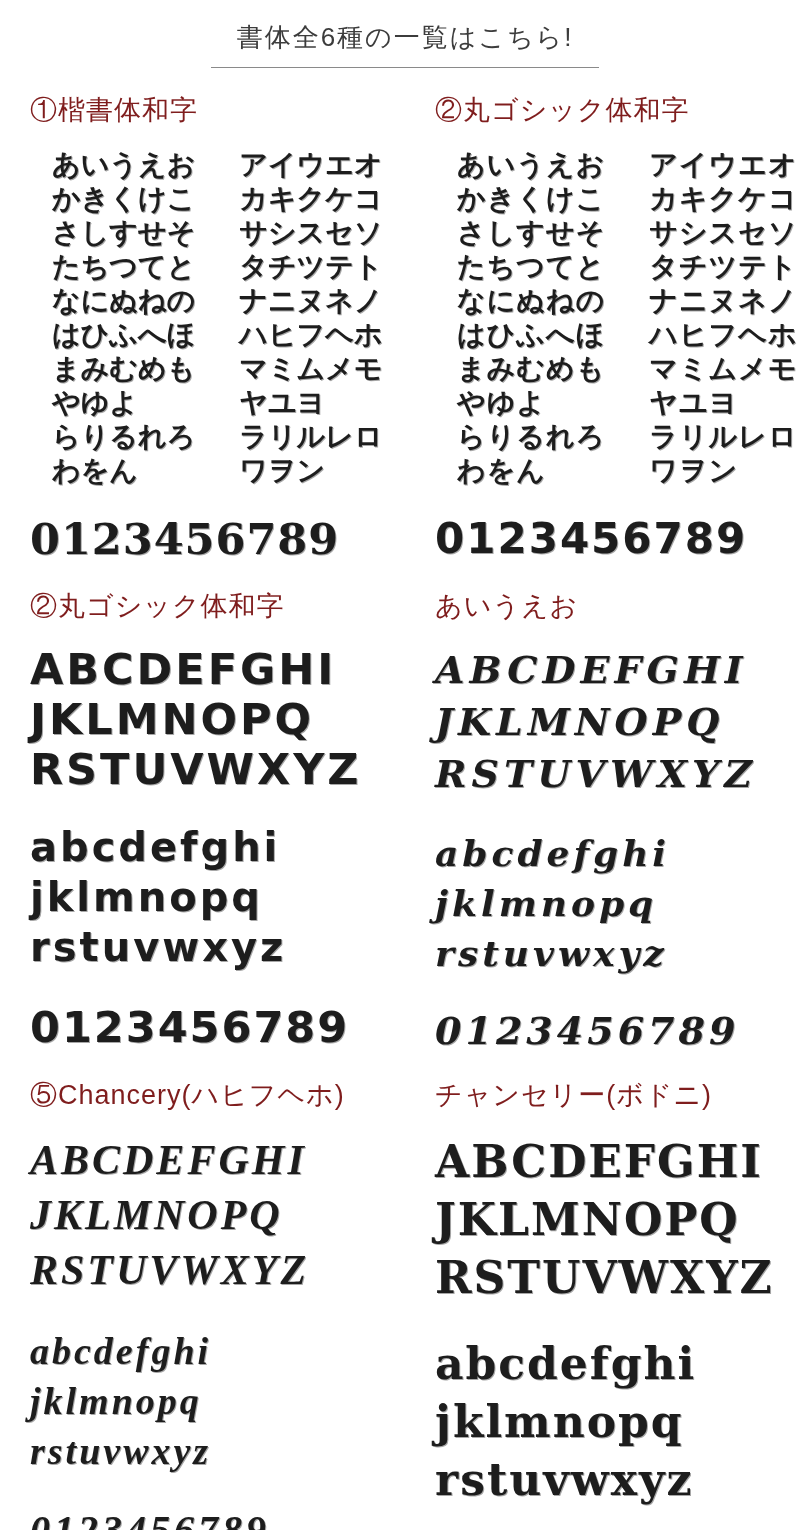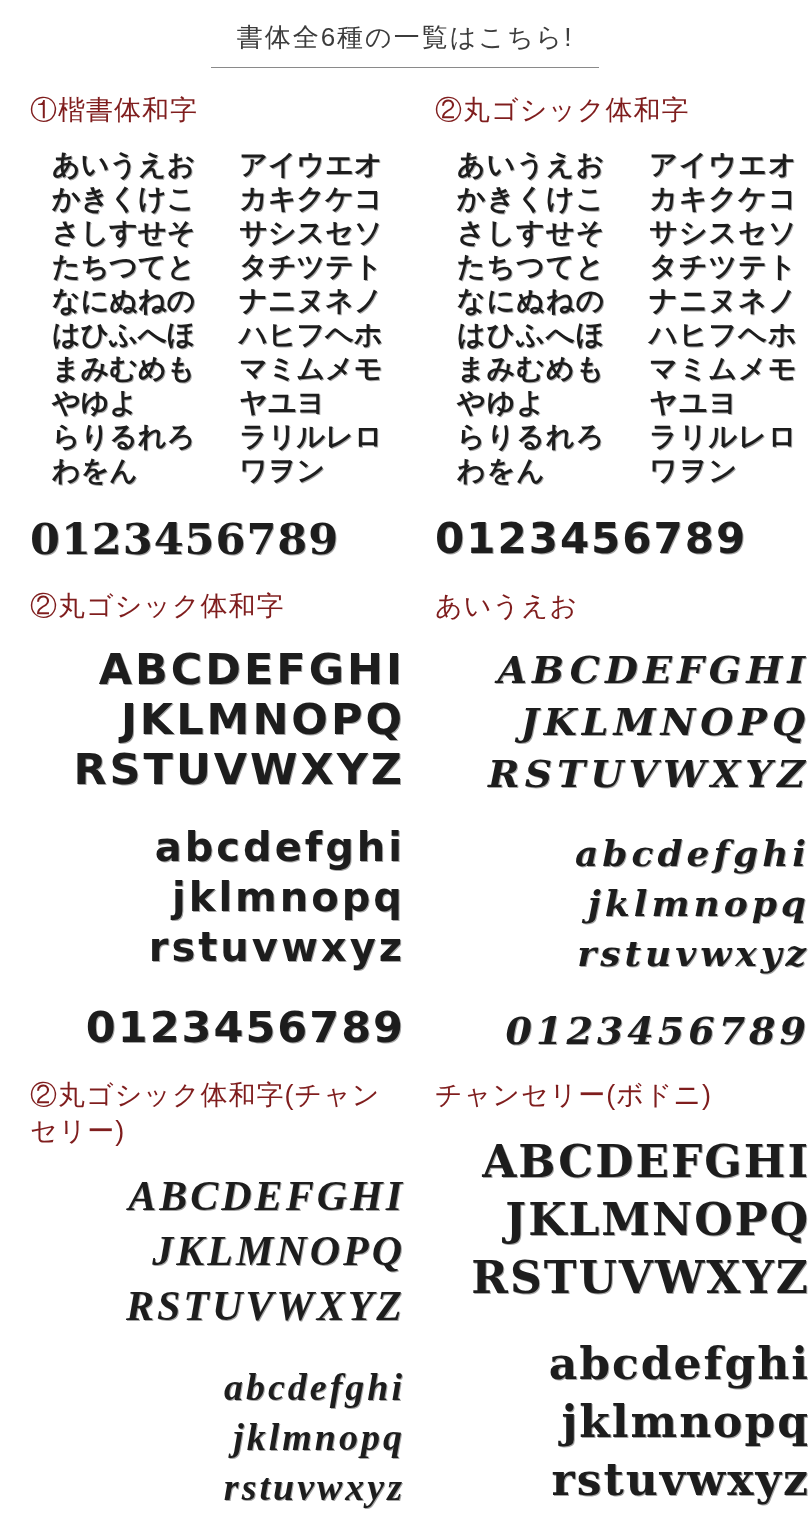--- a/index.html
+++ b/index.html
@@ -60,21 +60,21 @@
 
   .num-line {
     font-weight: bold;
     margin-top: 26px;
     white-space: nowrap;
   }
   .num-serif   { font-family: "DejaVu Serif", serif; font-size: 43px; letter-spacing: 1px; }
   .num-round   { font-family: "DejaVu Sans", sans-serif; font-size: 42px; letter-spacing: 2px; }
 
   
-  .latin-block { text-align: right; }
+  .latin-block { text-align: left; }
   .latin-line { white-space: nowrap; }
   .lower-block { margin-top: 28px; }
   .latin-num { margin-top: 30px; font-weight: bold; white-space: nowrap; }
 
   
   .sec-marugo-en .latin-line.upper { font-family: "DejaVu Sans", sans-serif; font-weight: bold; font-size: 43px; line-height: 50px; letter-spacing: 3px; }
   .sec-marugo-en .latin-line.lower { font-family: "DejaVu Sans", sans-serif; font-weight: bold; font-size: 40px; line-height: 50px; letter-spacing: 3px; }
   .sec-marugo-en .latin-num { font-family: "DejaVu Sans", sans-serif; font-size: 43px; letter-spacing: 2px; }
 
   
@@ -192,21 +192,21 @@
         <div class="lower-block">
           <div class="latin-line lower ink">abcdefghi</div>
           <div class="latin-line lower ink">jklmnopq</div>
           <div class="latin-line lower ink">rstuvwxyz</div>
         </div>
         <div class="latin-num ink">0123456789</div>
       </div>
     </section>
 
     <section class="sec-chancery">
-      <h2 class="sec-head">②丸ゴシック体和字(チャンセリー)</h2>
+      <h2 class="sec-head">⑤Chancery(ハヒフヘホ)</h2>
       <div class="latin-block">
         <div class="upper-block">
           <div class="latin-line upper ink">ABCDEFGHI</div>
           <div class="latin-line upper ink">JKLMNOPQ</div>
           <div class="latin-line upper ink">RSTUVWXYZ</div>
         </div>
         <div class="lower-block">
           <div class="latin-line lower ink">abcdefghi</div>
           <div class="latin-line lower ink">jklmnopq</div>
           <div class="latin-line lower ink">rstuvwxyz</div>

